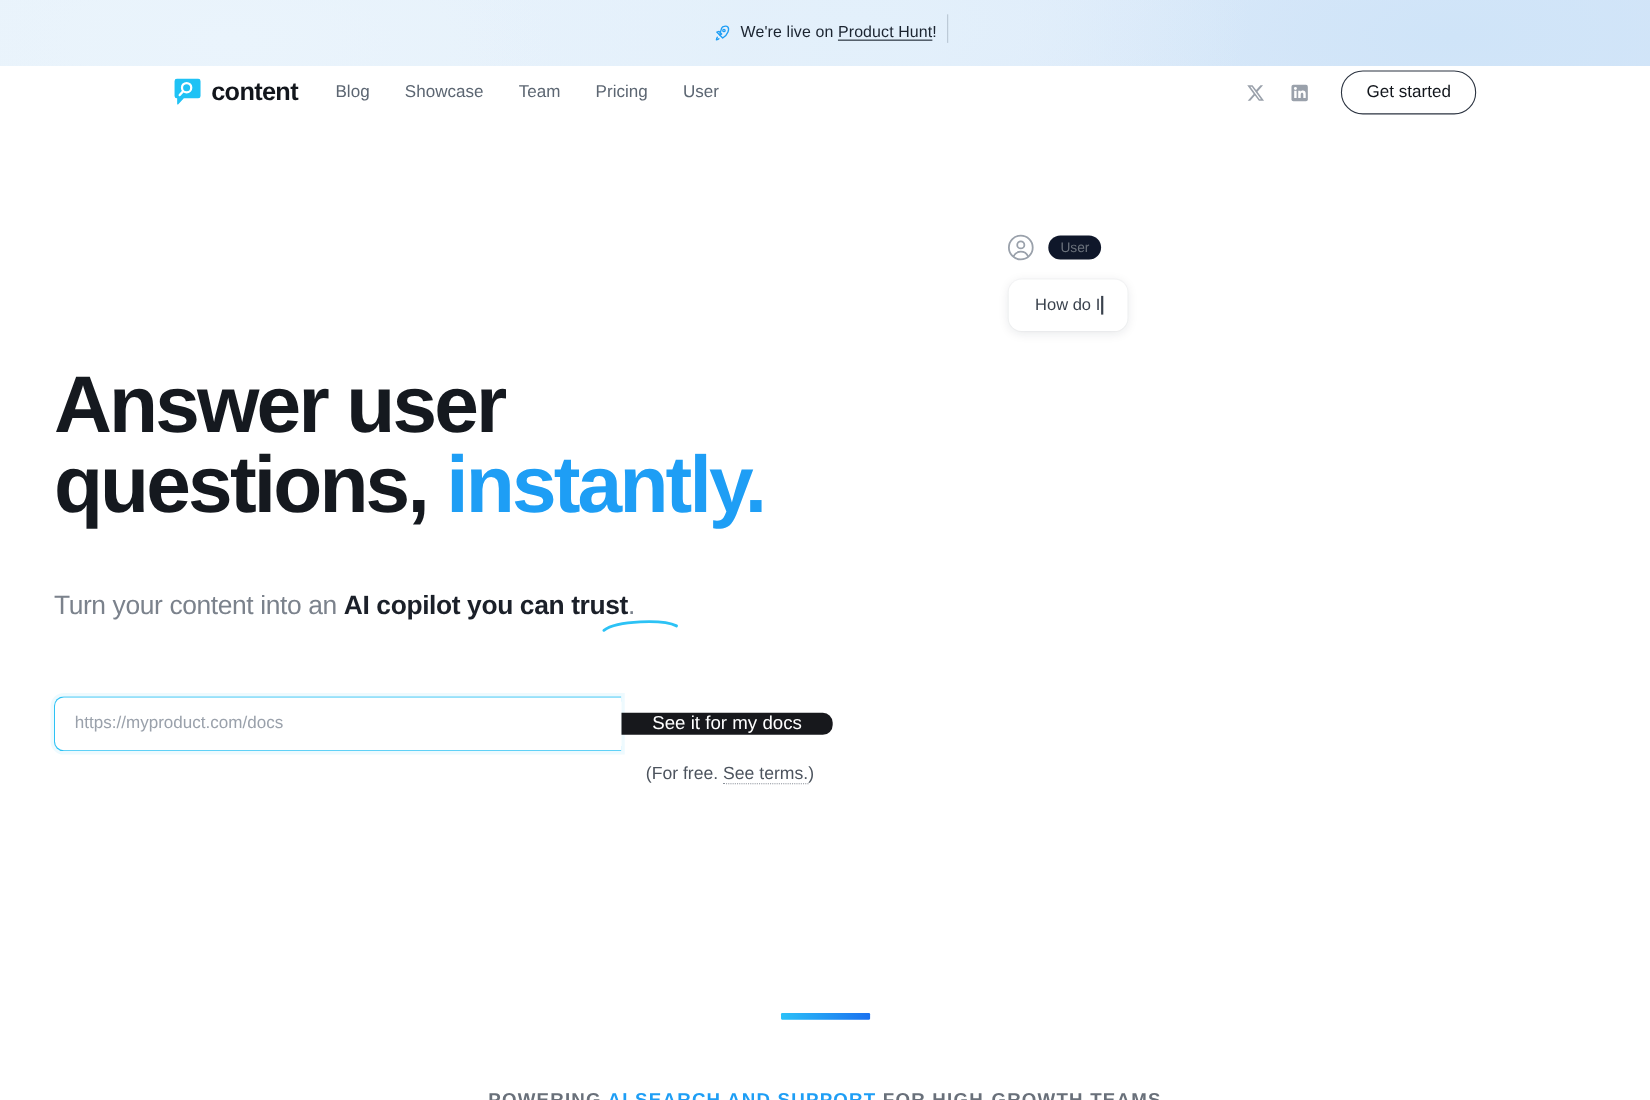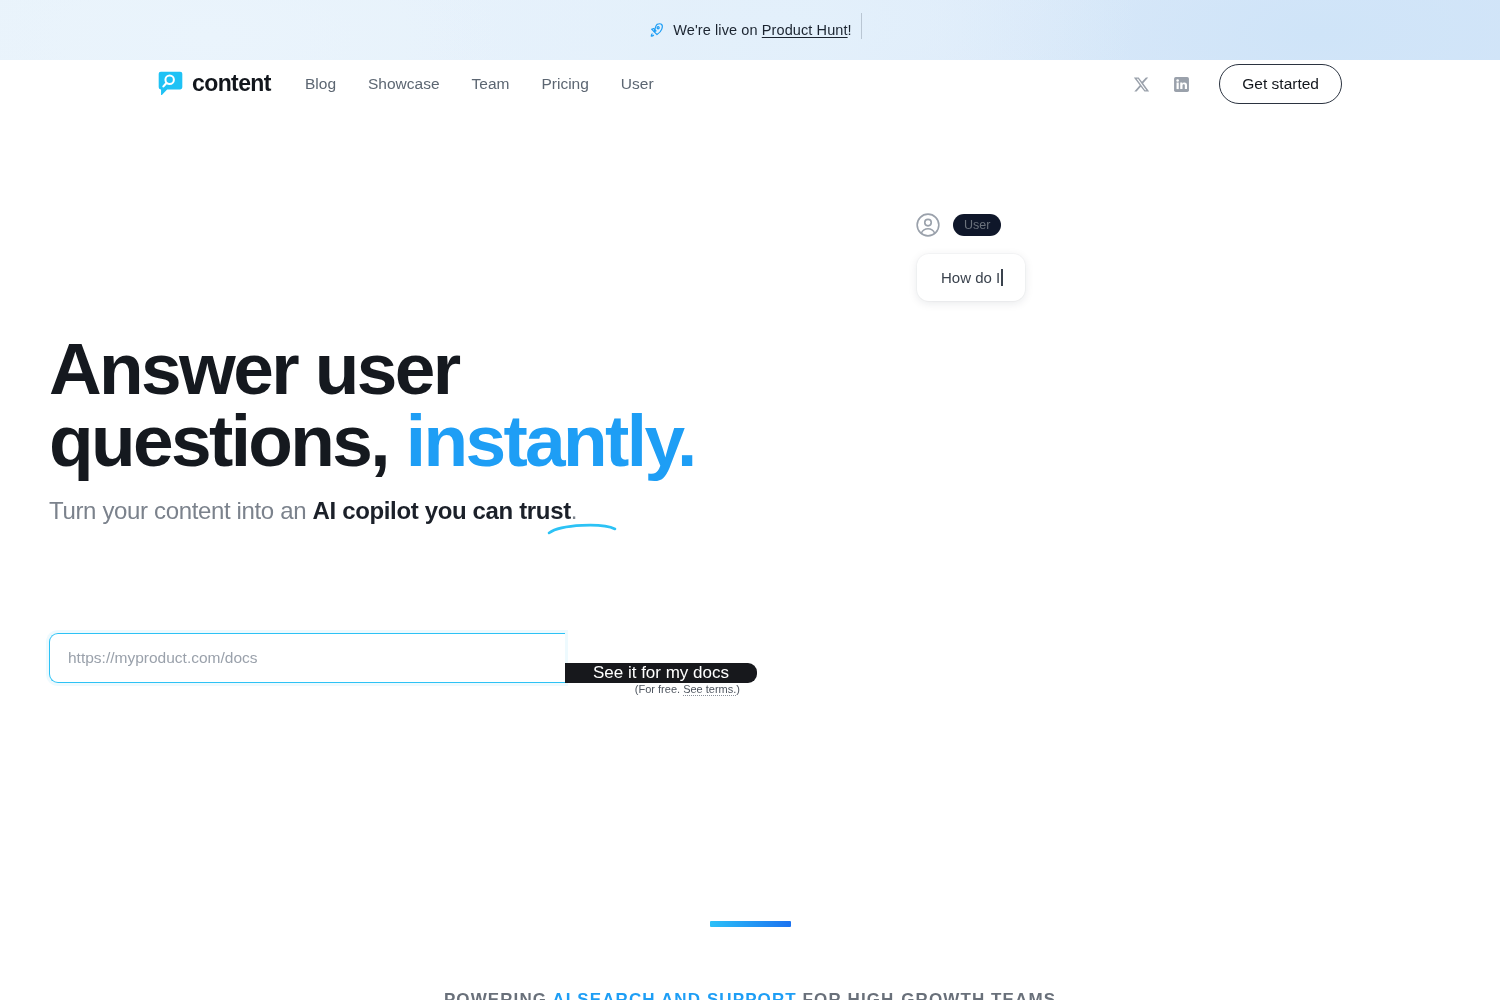--- a/index.html
+++ b/index.html
@@ -99,57 +99,57 @@
   }
 
   
   .hero{ position:absolute; left:49px; top:333px; width:760px; }
   .headline{
     font-size:73px; line-height:.98; font-weight:bold;
     color:#15191f; letter-spacing:-2.6px;
   }
   .headline .accent{ color:#1e9ef5; }
 
-  .sub-wrap{ position:relative; margin-top:20px; width:700px; }
+  .sub-wrap{ position:relative; margin-top:60px; width:700px; }
   .subhead{
     font-size:24px; color:#7b828c; letter-spacing:-.35px;
     white-space:nowrap; line-height:30px;
   }
   .subhead b{ color:#1b2029; font-weight:bold; }
   .swoosh{
     position:absolute; left:498px; top:24px;
     width:70px; height:16px; display:block;
   }
 
   
   .cta{ position:absolute; left:49px; top:633px; }
   .cta-row{
-    display:flex; align-items:flex-end;
+    display:flex; align-items:center;
     width:708px; height:50px;
     border-radius:9px;
   }
   .url-input{
     flex:1; height:50px;
     border:1.5px solid #2cc2f5; border-right:none;
     border-radius:9px 0 0 9px;
     background:#fff; outline:none;
     font-family:inherit; font-size:15.5px; color:#1b2029;
     padding:0 18px;
     box-shadow:0 0 0 3px rgba(44,194,245,.08);
   }
   .url-input::placeholder{ color:#9aa1ab; }
   .cta-btn{
     background:#17181c; color:#fff;
     border:none; border-radius:0 9px 9px 0;
     font-family:inherit; font-size:17px;
     padding:0 28px; cursor:pointer; white-space:nowrap;
   }
   .cta-note{
-    text-align:right; width:691px;
-    font-size:11px; color:#4d545e;
+    margin-top:12px; text-align:right; width:691px;
+    font-size:16px; color:#4d545e;
   }
   .cta-note .terms{
     color:#4d545e; text-decoration:none;
     border-bottom:1px dotted #8a9099;
   }
 
   
   .grad-bar{
     position:absolute; left:710px; top:921px;
     width:81px; height:6px; border-radius:1px;

